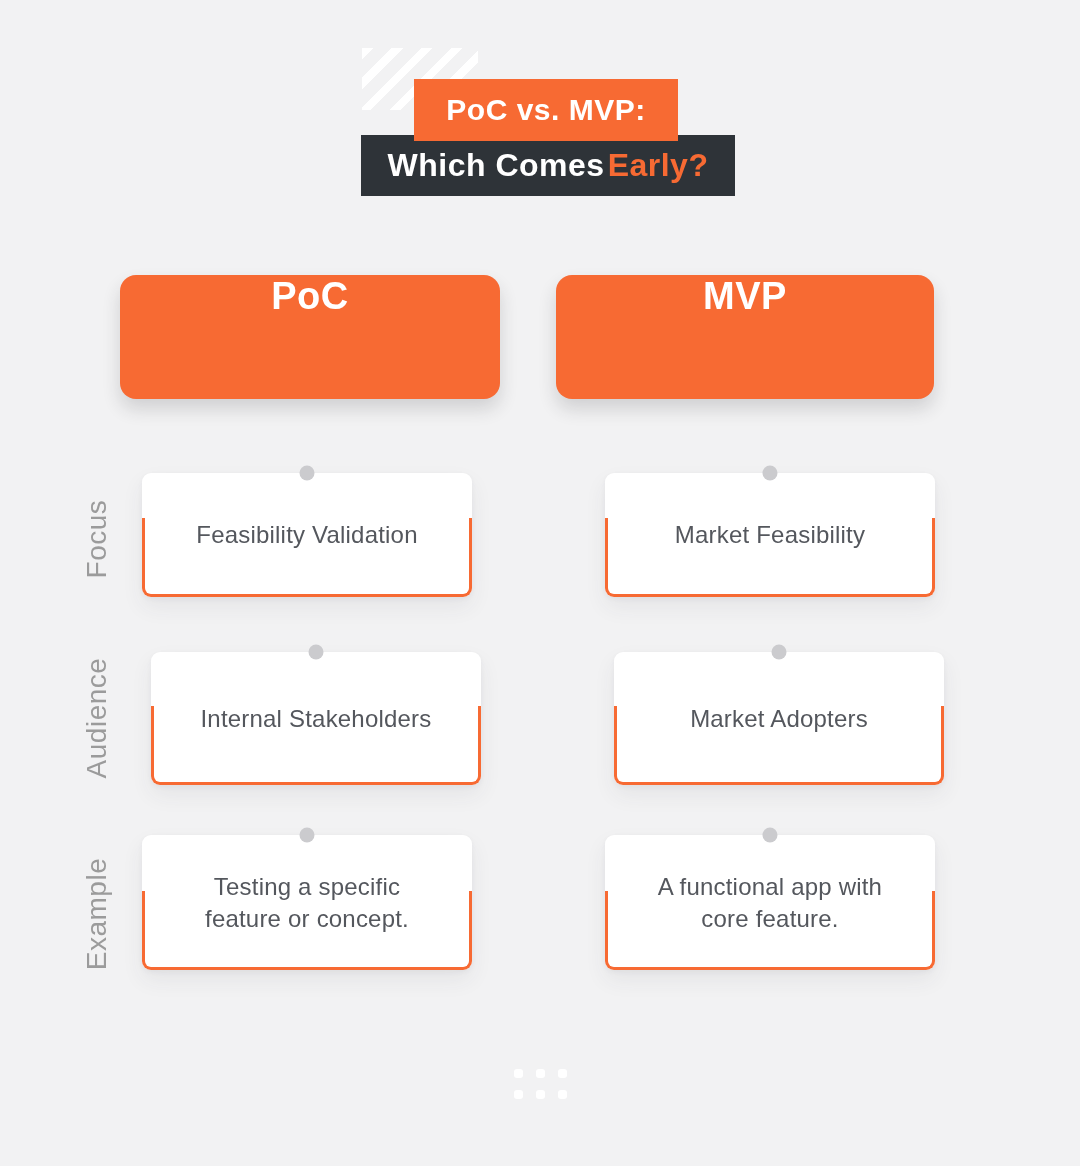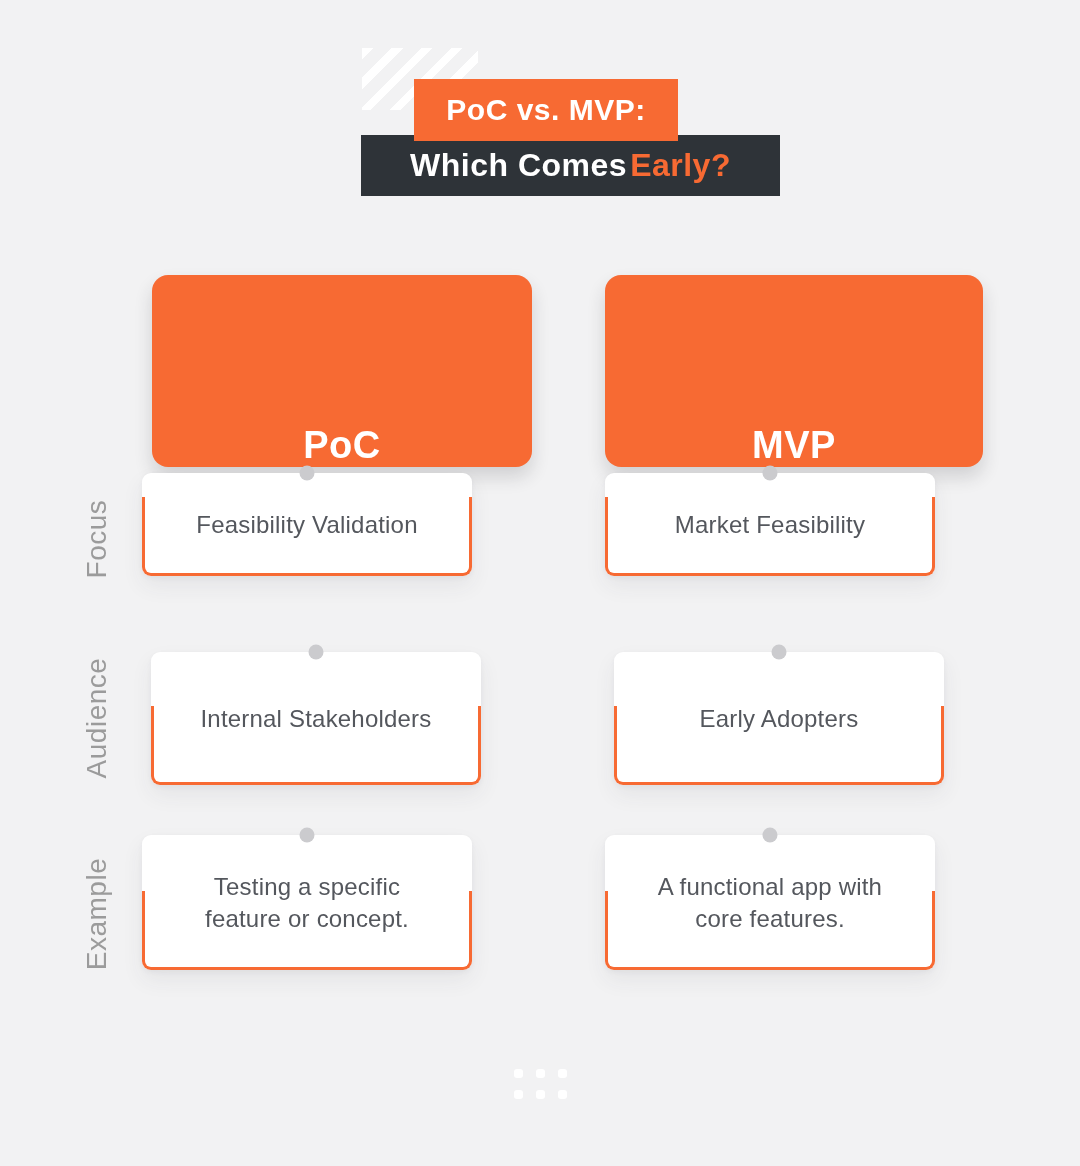--- a/index.html
+++ b/index.html
@@ -23,50 +23,49 @@
     position:absolute;left:362px;top:48px;width:116px;height:62px;z-index:0;
     background:repeating-linear-gradient(135deg,#ffffff 0 8px,rgba(255,255,255,0) 8px 21px);
   }
   
   .title-top{
     position:absolute;left:414px;top:79px;width:264px;height:62px;z-index:2;
     background:var(--accent);display:flex;align-items:center;justify-content:center;
     color:#fff;font-size:30px;font-weight:bold;letter-spacing:.5px;
   }
   .title-bottom{
-    position:absolute;left:361px;top:135px;width:419px;height:61px;z-index:1;
+    position:absolute;left:361px;top:135px;width:374px;height:61px;z-index:1;
     background:var(--dark);display:flex;align-items:center;justify-content:center;gap:3px;
     font-size:32px;font-weight:bold;letter-spacing:.5px;
   }
   .title-bottom .tb-main{color:#fff;}
   .title-bottom .tb-accent{color:var(--accent);}
   
   .col-header{
-    position:absolute;top:275px;height:192px;border-radius:16px;background:var(--accent);
-    display:flex;align-items:flex-end;justify-content:center;color:#fff;
+    position:absolute;top:275px;height:124px;border-radius:16px;background:var(--accent);
+    display:flex;align-items:flex-start;justify-content:center;color:#fff;
     font-size:38px;font-weight:bold;letter-spacing:.5px;
     box-shadow:0 10px 18px rgba(40,40,45,.16);
-    margin-left:32px;
   }
   .col-header.poc{left:120px;width:380px;}
-  .col-header.mvp{left:573px;width:378px;}
+  .col-header.mvp{left:556px;width:378px;}
   
   .row-label{
     position:absolute;left:97px;transform:translate(-50%,-50%) rotate(-90deg);
     color:var(--label-text);font-size:28px;letter-spacing:.5px;white-space:nowrap;
   }
   
   .card{
     position:absolute;background:var(--card);border-radius:9px;
     box-shadow:0 10px 22px rgba(60,60,70,.07),0 2px 5px rgba(60,60,70,.05);
     display:flex;align-items:center;justify-content:center;text-align:center;
   }
   .card.c1{left:142px;width:330px;}
   .card.c2{left:605px;width:330px;}
-  .card.r1{top:473px;height:103px;}
+  .card.r1{top:473px;height:124px;}
   .card.r2{top:652px;height:133px;margin-left:9px;}
   .card.r3{top:835px;height:135px;}
   .card-text{
     max-width:264px;color:var(--card-text);font-size:24px;line-height:1.3;
     letter-spacing:.2px;position:relative;z-index:2;
   }
   .pin{
     position:absolute;left:50%;top:0;transform:translate(-50%,-50%);
     width:15px;height:15px;border-radius:50%;background:var(--pin);z-index:3;
   }
@@ -123,33 +122,33 @@
 
   <div class="card r2 c1">
     <span class="pin"></span>
     <div class="bracket"></div>
     <div class="card-text">Internal Stakeholders</div>
   </div>
 
   <div class="card r2 c2">
     <span class="pin"></span>
     <div class="bracket"></div>
-    <div class="card-text">Early Adopters</div>
+    <div class="card-text">Market Adopters</div>
   </div>
 
   <div class="card r3 c1">
     <span class="pin"></span>
     <div class="bracket"></div>
     <div class="card-text">Testing a specific feature or concept.</div>
   </div>
 
   <div class="card r3 c2">
     <span class="pin"></span>
     <div class="bracket"></div>
-    <div class="card-text">A functional app with core features.</div>
+    <div class="card-text">A functional app with core feature.</div>
   </div>
 
   <div class="dots">
     <span class="dot"></span>
     <span class="dot"></span>
     <span class="dot"></span>
     <span class="dot"></span>
     <span class="dot"></span>
     <span class="dot"></span>
   </div>

